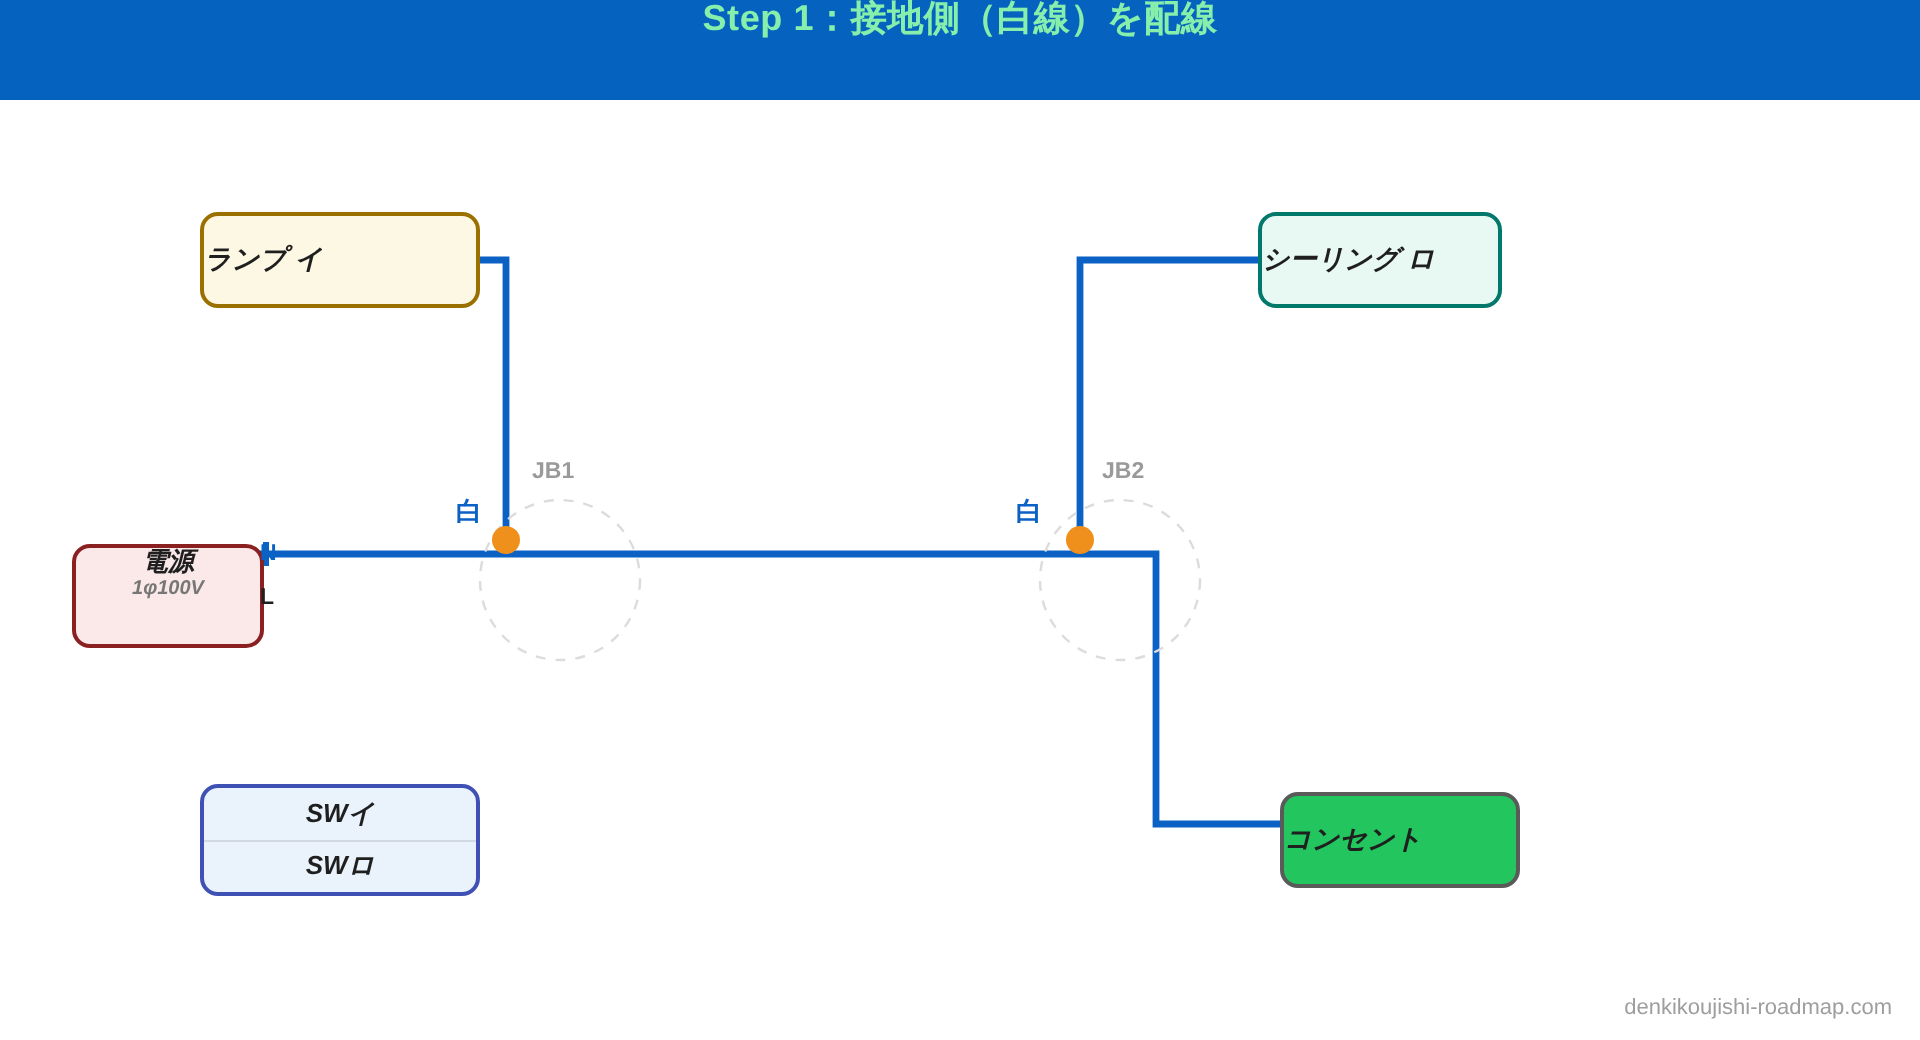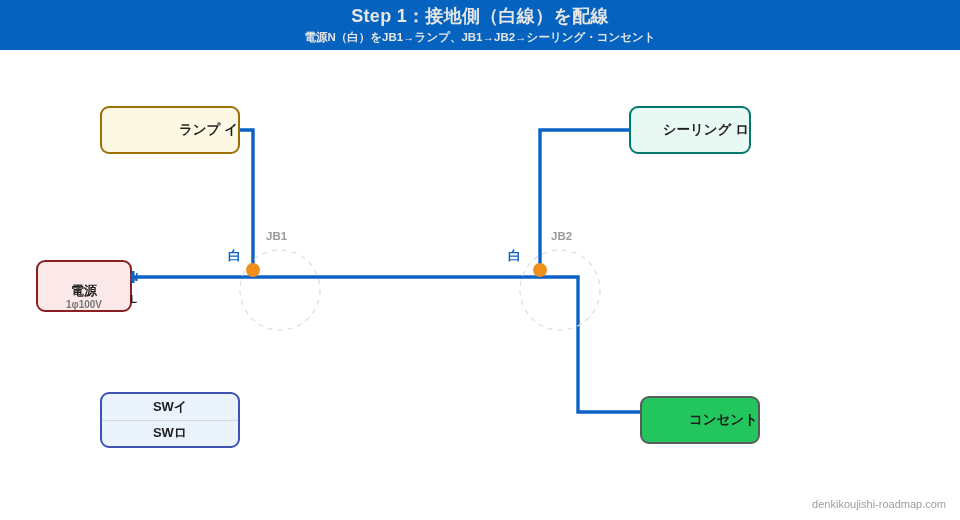--- a/index.html
+++ b/index.html
@@ -18,25 +18,25 @@
     overflow: hidden;
   }
 
   
   .header {
     position: absolute;
     left: 0; top: 0;
     width: 960px;
     height: 50px;
     background: #0563bf;
-    color: #e5e5e5;
+    color: #86efac;
     display: flex;
     flex-direction: column;
     align-items: center;
-    justify-content: center;
+    justify-content: flex-start;
   }
   .header-title {
     font-size: 18px;
     font-weight: bold;
     letter-spacing: 0.3px;
     line-height: 1.1;
   }
   .header-subtitle {
     font-size: 11.5px;
     font-weight: bold;
@@ -52,25 +52,26 @@
     height: 520px;
     pointer-events: none;
   }
 
   
   .node {
     position: absolute;
     box-sizing: border-box;
     display: flex;
     align-items: center;
-    justify-content: flex-end;
+    justify-content: flex-start;
     font-size: 13.5px;
     font-weight: bold;
     color: #1f1f1f;
     border-radius: 9px;
+    font-style: italic;
   }
 
   .node-lamp {
     left: 100px; top: 106px;
     width: 140px; height: 48px;
     background: #fdf8e3;
     border: 2px solid #9a7000;
   }
   .node-ceiling {
     left: 629px; top: 106px;
@@ -79,21 +80,21 @@
     border: 2px solid #00796b;
   }
   .node-outlet {
     left: 640px; top: 396px;
     width: 120px; height: 48px;
     background: #22c55e;
     border: 2px solid #5a5a5a;
   }
 
   .node-source {
-    left: 36px; top: 260px;
+    left: 36px; top: 272px;
     width: 96px; height: 52px;
     background: #fbe9e9;
     border: 2px solid #8b2020;
     flex-direction: column;
     gap: 1px;
   }
   .source-main {
     font-size: 13px;
     font-weight: bold;
     color: #1f1f1f;
@@ -170,21 +171,20 @@
     text-align: center;
   }
 </style>
 </head>
 <body>
 
 <div id="stage">
 
   <div class="header">
     <div class="header-title">Step 1：接地側（白線）を配線</div>
-    <div class="header-subtitle">電源N（白）をJB1→ランプ、JB1→JB2→シーリング・コンセント</div>
   </div>
 
   <svg id="wires" viewBox="0 0 960 520">
     <g fill="none" stroke="#0b62c4" stroke-width="3.4" stroke-linecap="butt" stroke-linejoin="miter">
 
       <path d="M126 277 L253 277"></path>
 
       <path d="M253 277 L253 130 L240 130"></path>
 
       <path d="M253 277 L540 277"></path>

